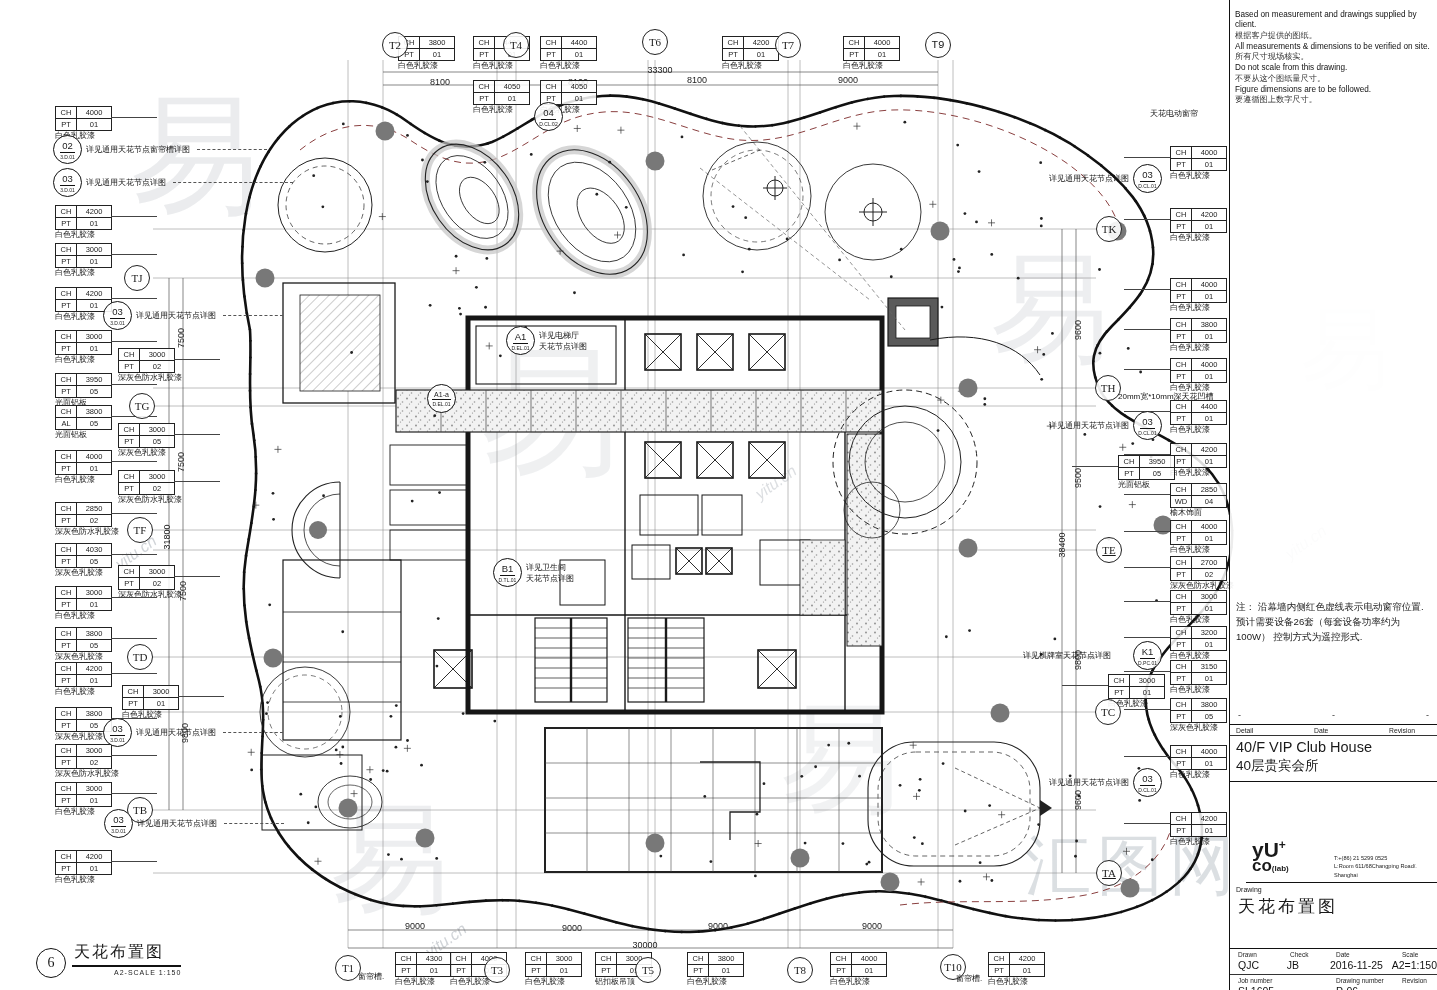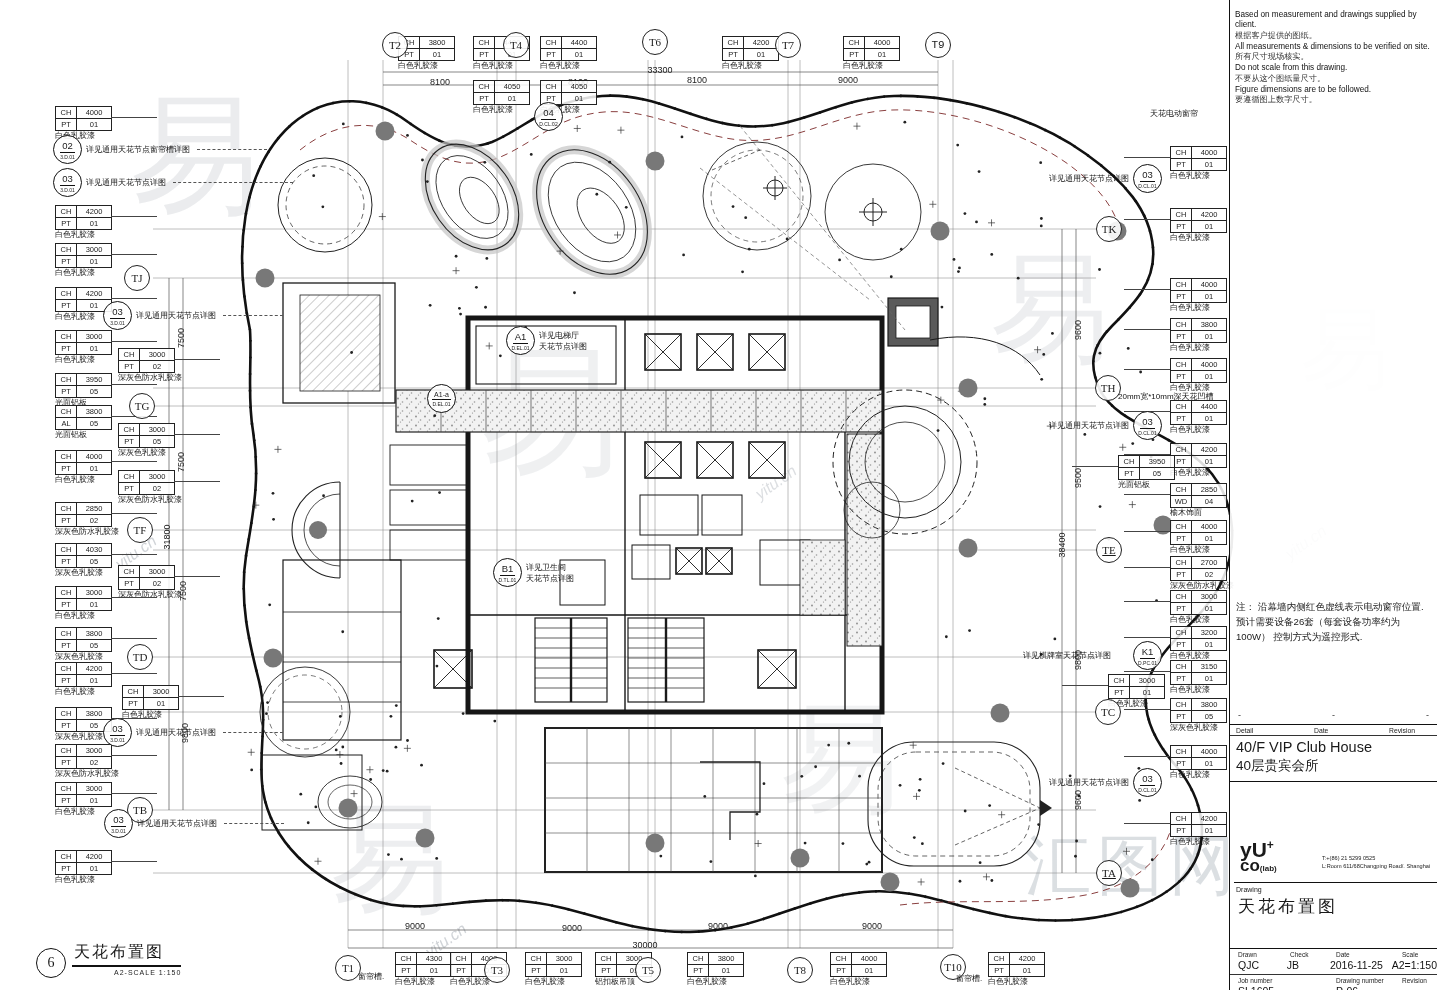--- a/index.html
+++ b/index.html
@@ -55,21 +55,21 @@
   .sb-doc{position:absolute;left:0;right:0;top:724px;border-top:1.4px solid #111;}
   .sb-doc-head{display:flex;font-size:6.8px;color:#222;padding:2px 6px 1px;border-bottom:1px solid #333;}
   .sb-doc-head span:nth-child(1){width:78px;}
   .sb-doc-head span:nth-child(2){width:75px;}
   .sb-row1{padding:2px 6px 2px;border-bottom:1.3px solid #111;}
   .sb-row1 .en{font-size:10.5px;}
   .sb-row1 .cn{font-size:9.5px;}
   .sb-row2{padding:3px 6px 6px;border-bottom:1.3px solid #111;}
   .sb-row2 .en{font-size:14.5px;}
   .sb-row2 .cn{font-size:13.5px;margin-top:2px;}
-  .sb-logoblock{position:absolute;left:4px;right:0;top:838px;height:44px;border-bottom:1.2px solid #111;}
+  .sb-logoblock{position:absolute;left:16px;right:0;top:838px;height:44px;border-bottom:1.2px solid #111;}
   .sb-brand{position:absolute;left:6px;top:2px;line-height:.85;}
   .sb-brand .b1{font-size:21px;font-weight:bold;letter-spacing:0;}
   .sb-brand .b1 sup{font-size:12px;}
   .sb-brand .b2{font-size:17px;font-weight:bold;}
   .sb-brand .lab{font-size:8px;font-weight:bold;}
   .sb-contact{position:absolute;left:88px;top:16px;font-size:5.6px;line-height:1.5;color:#222;}
   .sb-drawing{position:absolute;left:0;right:0;top:884px;height:62px;}
   .sb-drawing .lbl{font-size:7px;color:#222;margin:2px 0 2px 6px;}
   .sb-drawing .ttl{font-size:17px;letter-spacing:3px;margin-left:8px;}
   .sb-meta{position:absolute;left:0;right:0;top:948px;border-top:1.2px solid #111;font-size:6.5px;}

